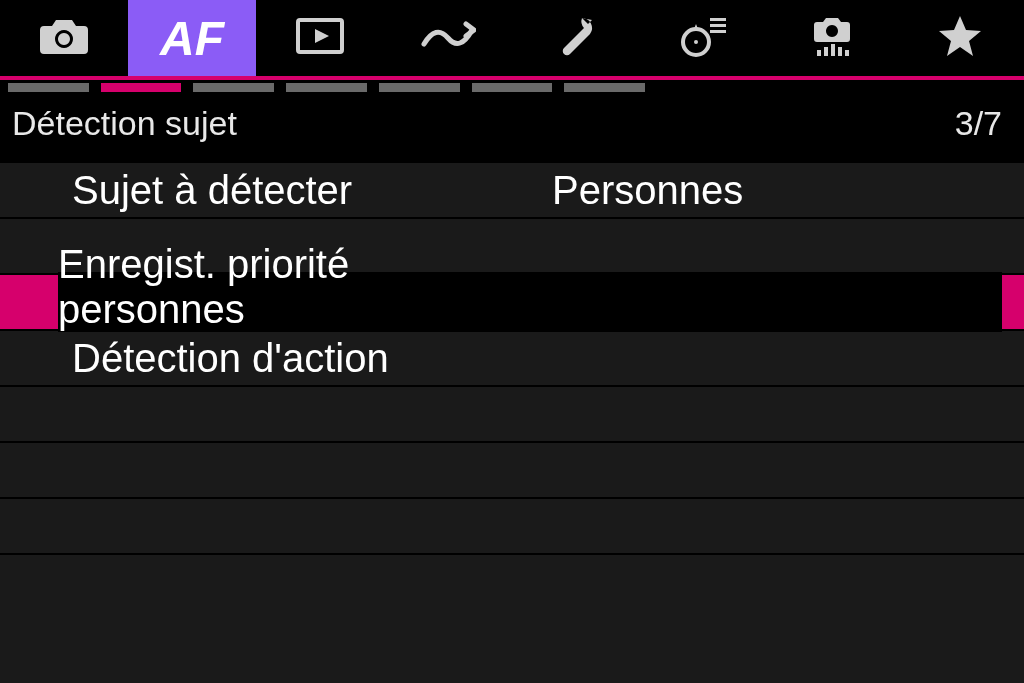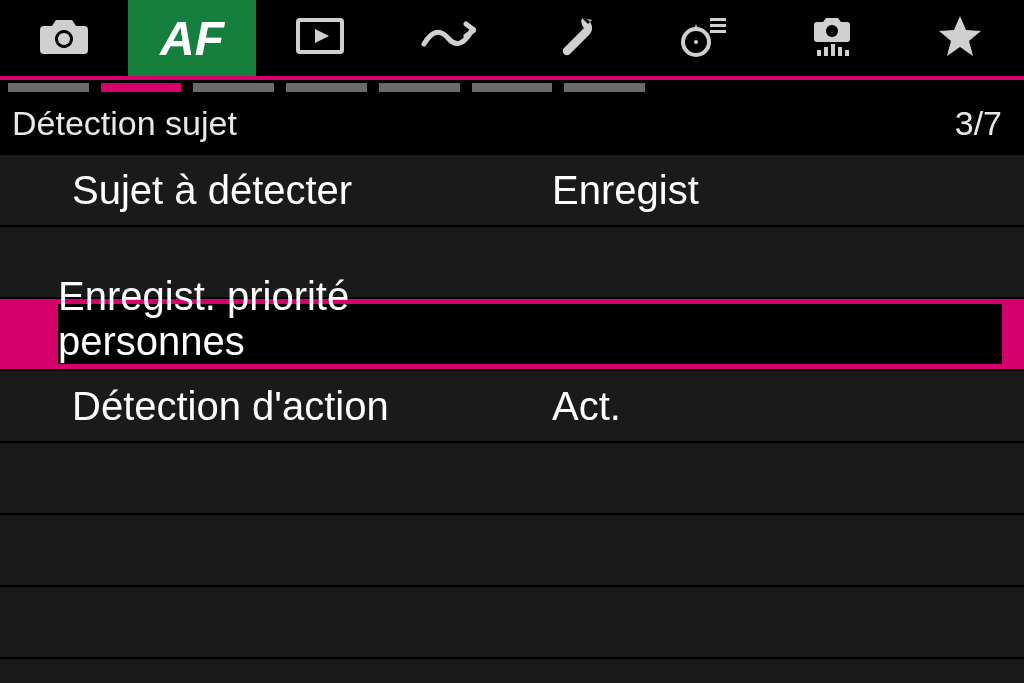--- a/index.html
+++ b/index.html
@@ -22,21 +22,21 @@
     }
     .tab {
       flex: 1;
       height: 100%;
       display: flex;
       align-items: center;
       justify-content: center;
       color: #d0d0d0;
     }
     .tab.active {
-      background: #15803d;
+      background: #8b5cf6;
       color: #ffffff;
     }
     .tab-label {
       font-size: 48px;
       font-weight: bold;
       font-style: italic;
     }
     .tab svg {
       fill: currentColor;
     }
@@ -60,30 +60,30 @@
     .segment.active {
       background: #d6006c;
     }
     .segment.spacer {
       background: transparent;
     }
     .header-row {
       display: flex;
       justify-content: space-between;
       align-items: center;
-      padding: 10px 22px 12px 12px;
+      padding: 10px 22px 20px 12px;
       background: #000000;
       color: #e8e8e8;
       font-size: 34px;
     }
     .menu {
       background: #1a1a1a;
     }
     .menu-row {
-      height: 72px;
+      height: 56px;
       border-bottom: 2px solid #000000;
       display: flex;
       align-items: center;
       padding: 0 22px 0 72px;
       color: #ffffff;
       font-size: 40px;
       position: relative;
     }
     .menu-row .label {
       flex: 0 0 480px;
@@ -194,29 +194,28 @@
 </div>
 
 <div class="header-row">
   <span>Détection sujet</span>
   <span>3/7</span>
 </div>
 
 <div class="menu">
   <div class="menu-row">
     <span class="label">Sujet à détecter</span>
-    <span class="value">Enregist</span>
+    <span class="value">Personnes</span>
   </div>
   <div class="menu-row">
   </div>
   <div class="menu-row selected">
     <div class="inner">
       <span class="label">Enregist. priorité personnes</span>
     </div>
   </div>
   <div class="menu-row">
     <span class="label">Détection d'action</span>
-    <span class="value">Act.</span>
   </div>
   <div class="menu-row empty"></div>
   <div class="menu-row empty"></div>
   <div class="menu-row empty"></div>
 </div>
 
 </body></html>

